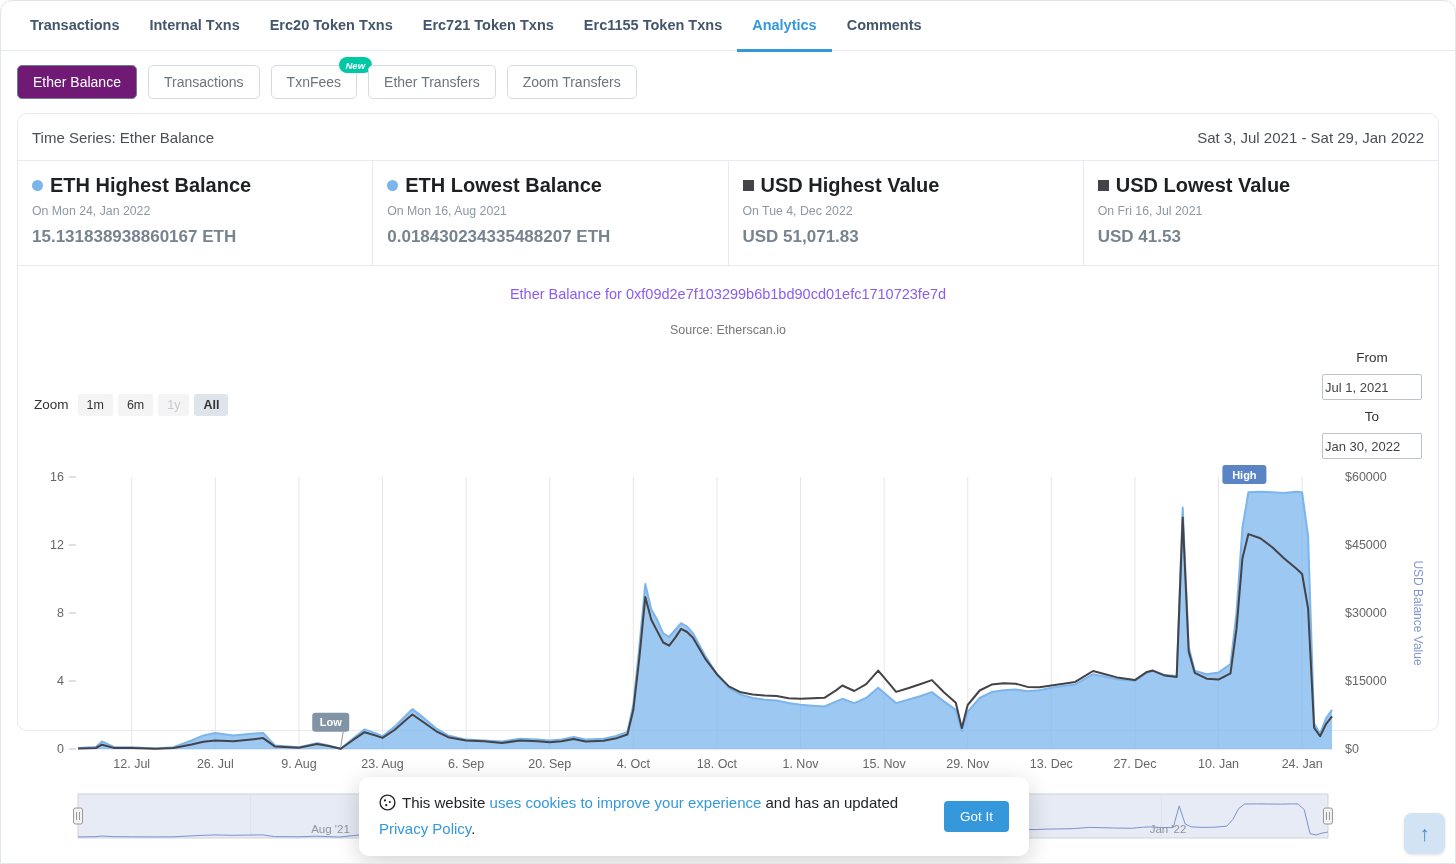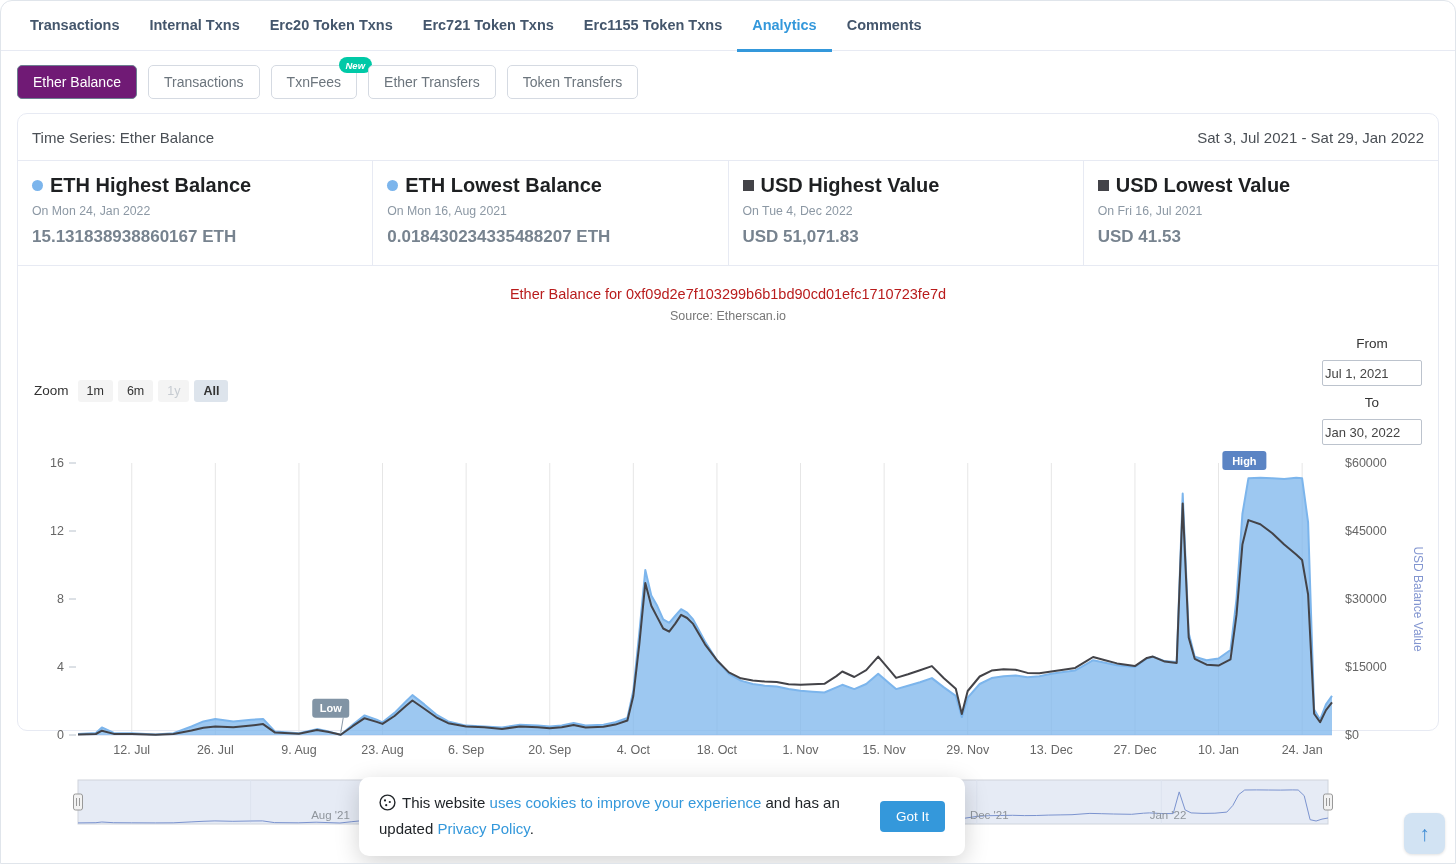--- a/index.html
+++ b/index.html
@@ -29,39 +29,39 @@
 
   .stats-row { display:flex; border-bottom:1px solid #e7eaf3; }
   .stat-cell { flex:1; padding:13px 14px 18px; border-right:1px solid #e7eaf3; }
   .stat-cell:last-child { border-right:none; }
   .stat-title { display:flex; align-items:center; gap:7px; font-size:20px; font-weight:700; color:#1e2022; }
   .marker-circle { width:11px; height:11px; border-radius:50%; background:#7cb5ec; flex:0 0 auto; }
   .marker-square { width:11px; height:11px; background:#434348; flex:0 0 auto; }
   .stat-date { font-size:12.3px; color:#8c98a4; margin:7px 0 9px; }
   .stat-value { font-size:17px; font-weight:700; color:#77838f; }
 
-  .chart-title { text-align:center; font-size:14.5px; color:#b91c1c; margin-top:20px; }
-  .chart-subtitle { text-align:center; font-size:12.5px; color:#777; margin-top:7px; }
+  .chart-title { text-align:center; font-size:14.5px; color:#8b5cf6; margin-top:20px; }
+  .chart-subtitle { text-align:center; font-size:12.5px; color:#777; margin-top:21px; }
 
   .chart-controls { display:flex; align-items:center; padding:13px 16px 2px; }
   .zoom-label { font-size:13.5px; color:#333; margin-right:9px; }
   .zoom-btn { font-size:12.5px; font-family:inherit; padding:4px 9px; background:#f4f4f4; border:none; border-radius:3px; margin-right:5px; color:#333; cursor:pointer; }
   .zoom-btn.active { background:#dde4ec; font-weight:700; }
   .zoom-btn.disabled { color:#c6cbd1; cursor:default; }
   .range-controls { margin-left:auto; display:flex; align-items:center; gap:9px; font-size:13.5px; color:#333;flex-direction:column; }
   .range-input { width:100px; height:26px; border:1px solid #bcc3cd; border-radius:2px; text-align:left; font-size:13px; color:#444; font-family:inherit; background:#fff; }
 
   .chart-wrap { padding:0 14px; }
   svg text.axis-label { font-size:12.5px; fill:#666; }
   svg text.axis-title { font-size:12px; fill:#8295d0; }
   svg text.nav-label { font-size:11.5px; fill:#8f959c; }
   svg text.anno-text { font-size:11px; fill:#fff; font-weight:700; }
 
   
-  .cookie-banner { position:absolute; left:358px; top:776px; width:606px; background:#fff; border-radius:10px; box-shadow:0 6px 24px rgba(0,0,0,0.18); padding:13px 20px; display:flex; align-items:center; gap:18px; font-size:15px; color:#212529; z-index:30; }
+  .cookie-banner { position:absolute; left:358px; top:776px; width:670px; background:#fff; border-radius:10px; box-shadow:0 6px 24px rgba(0,0,0,0.18); padding:13px 20px; display:flex; align-items:center; gap:18px; font-size:15px; color:#212529; z-index:30; }
   .cookie-text { line-height:1.75; }
   .cookie-icon { vertical-align:-3px; margin-right:6px; }
   a.link { color:#3498db; text-decoration:none; cursor:pointer; }
   .got-it-btn { background:#3498db; color:#fff; border:none; border-radius:4px; padding:8px 16px; font-size:13.5px; font-family:inherit; cursor:pointer; white-space:nowrap; }
 
   .scroll-top { position:absolute; right:10px; top:812px; width:41px; height:41px; background:#d2e3f3; border-radius:8px; display:flex; align-items:center; justify-content:center; color:#3d8bd4; font-size:21px; cursor:pointer; z-index:30; box-shadow:0 1px 3px rgba(0,0,0,0.12); }
 </style>
 </head>
 <body>
 
@@ -78,21 +78,21 @@
   </div>
 
   <div class="pills-row">
     <div class="pill active">Ether Balance</div>
     <div class="pill">Transactions</div>
     <div class="pill">
       <span>TxnFees</span>
       <span class="pill-badge">New</span>
     </div>
     <div class="pill">Ether Transfers</div>
-    <div class="pill">Token Transfers</div>
+    <div class="pill">Zoom Transfers</div>
   </div>
 
   <div class="panel">
     <div class="panel-header">
       <div class="panel-title">Time Series: Ether Balance</div>
       <div class="panel-date">Sat 3, Jul 2021 - Sat 29, Jan 2022</div>
     </div>
 
     <div class="stats-row">
       <div class="stat-cell">

